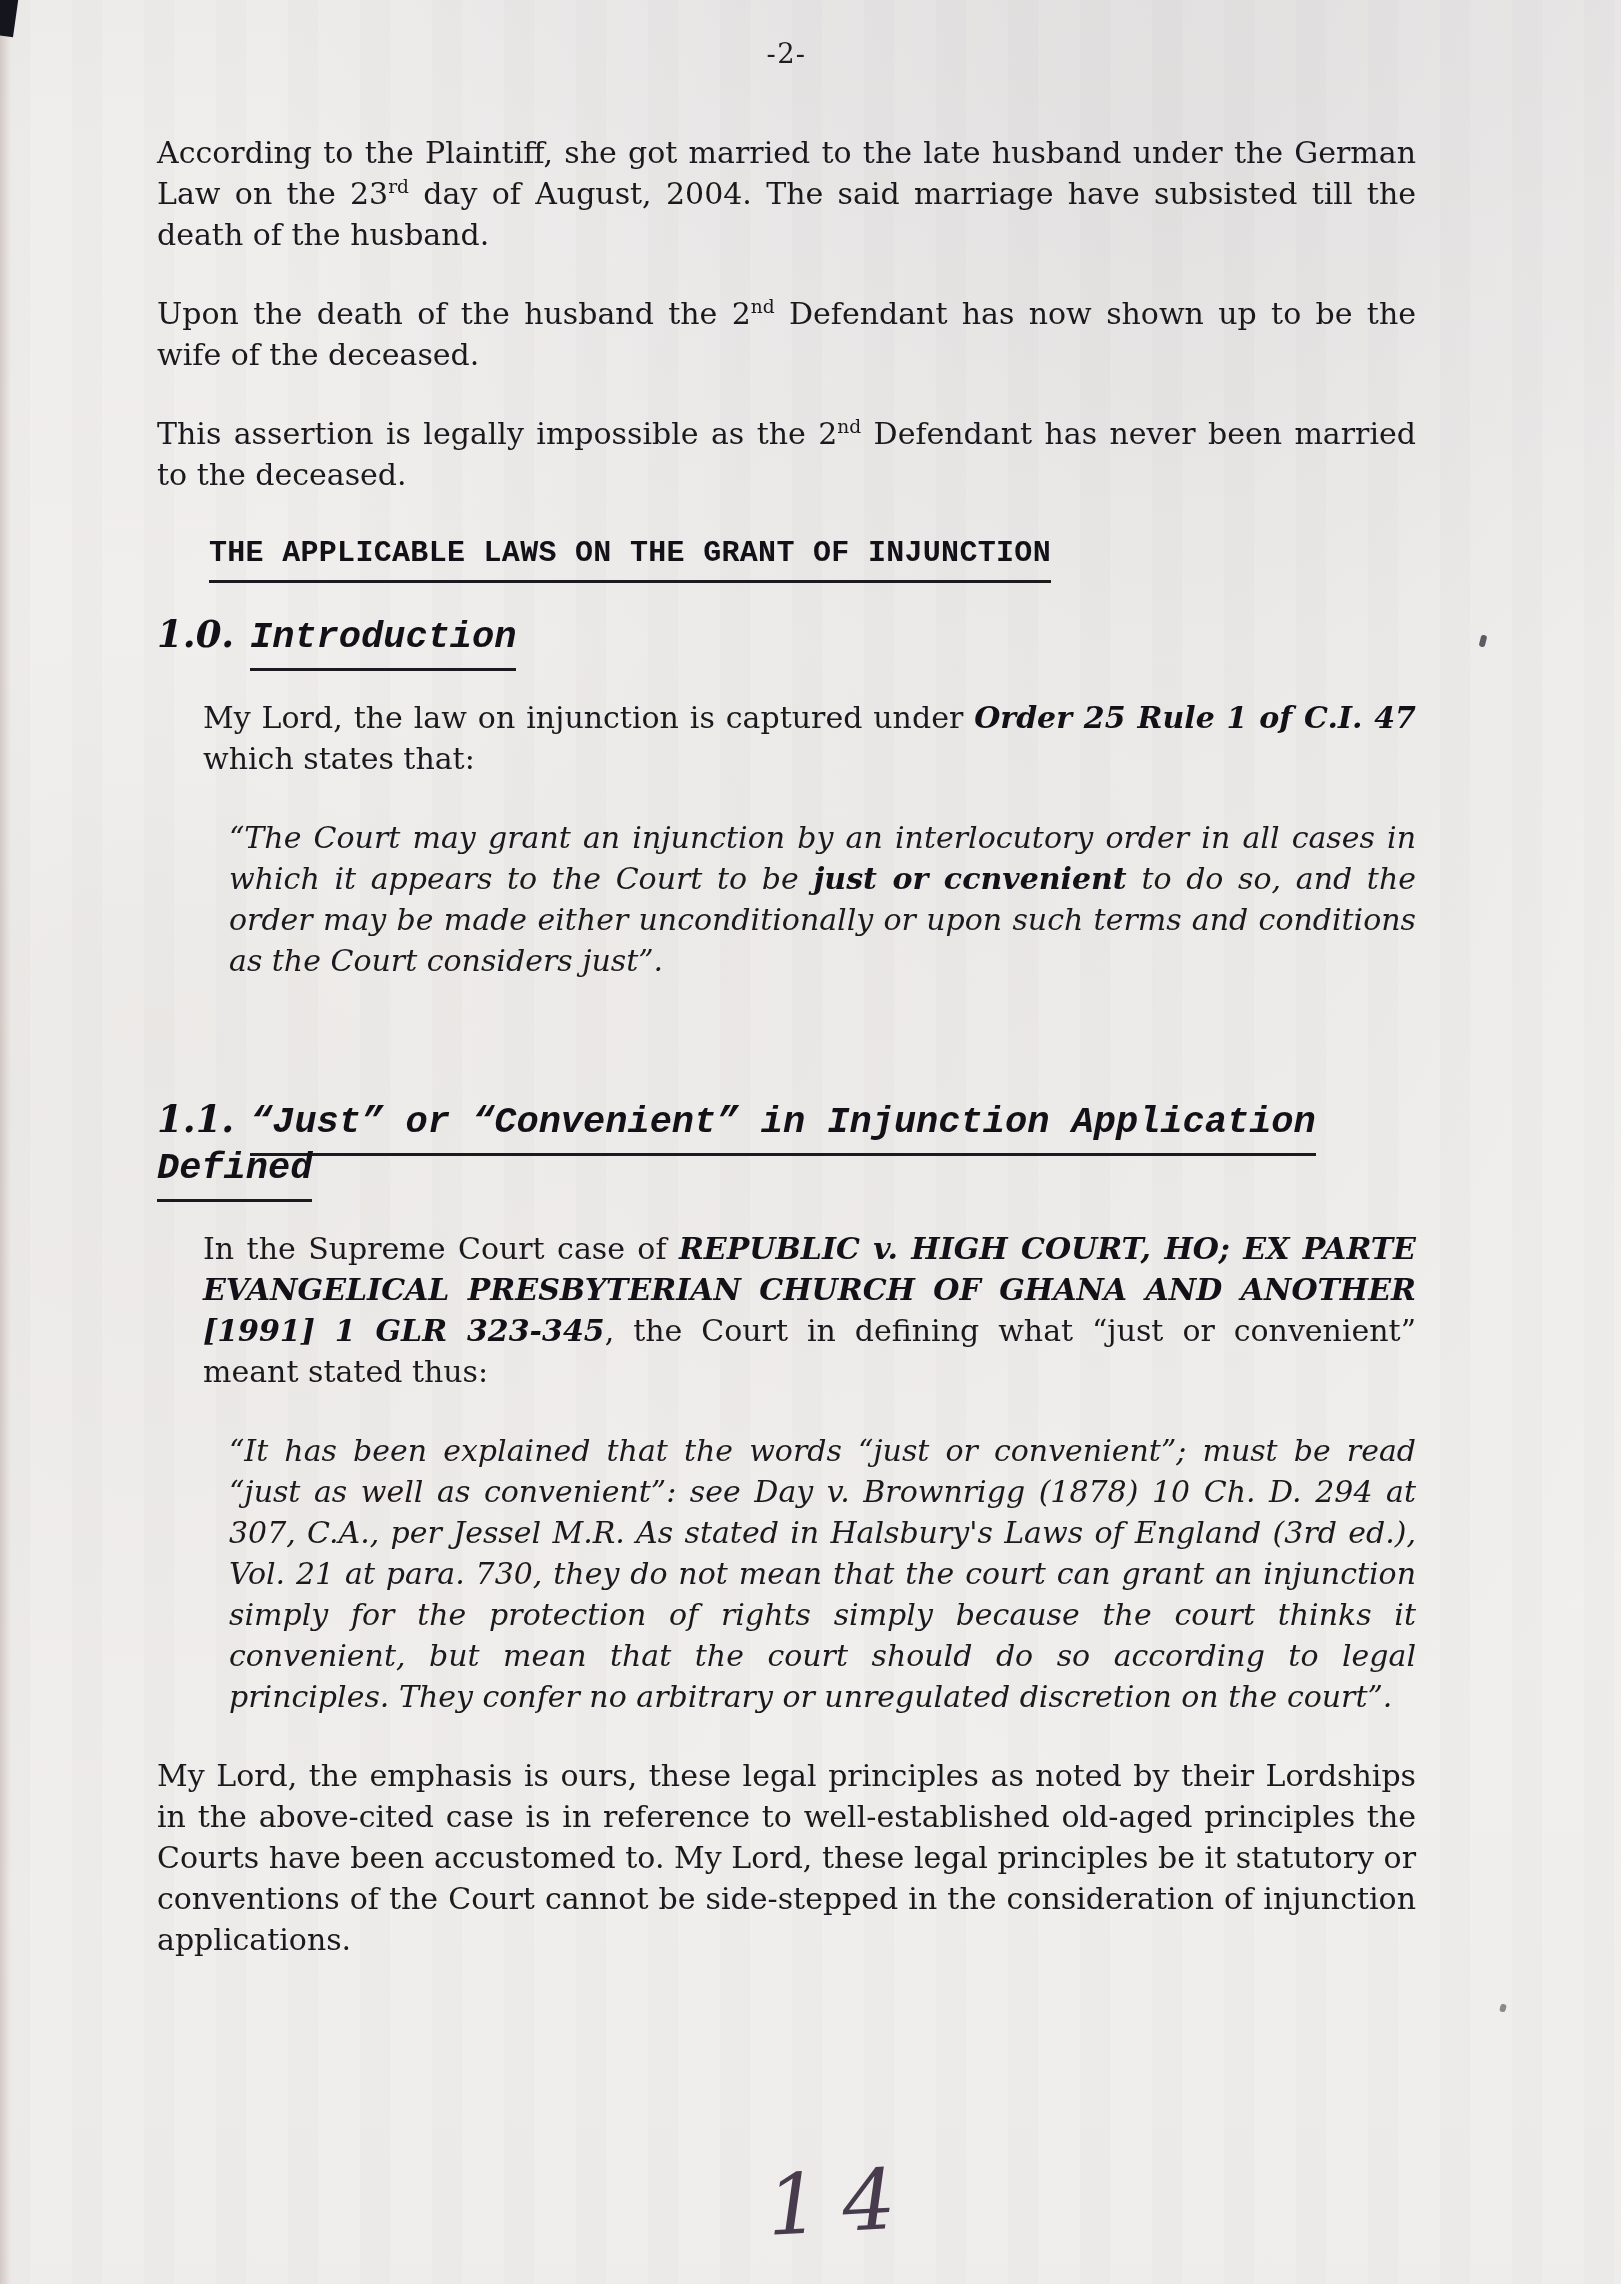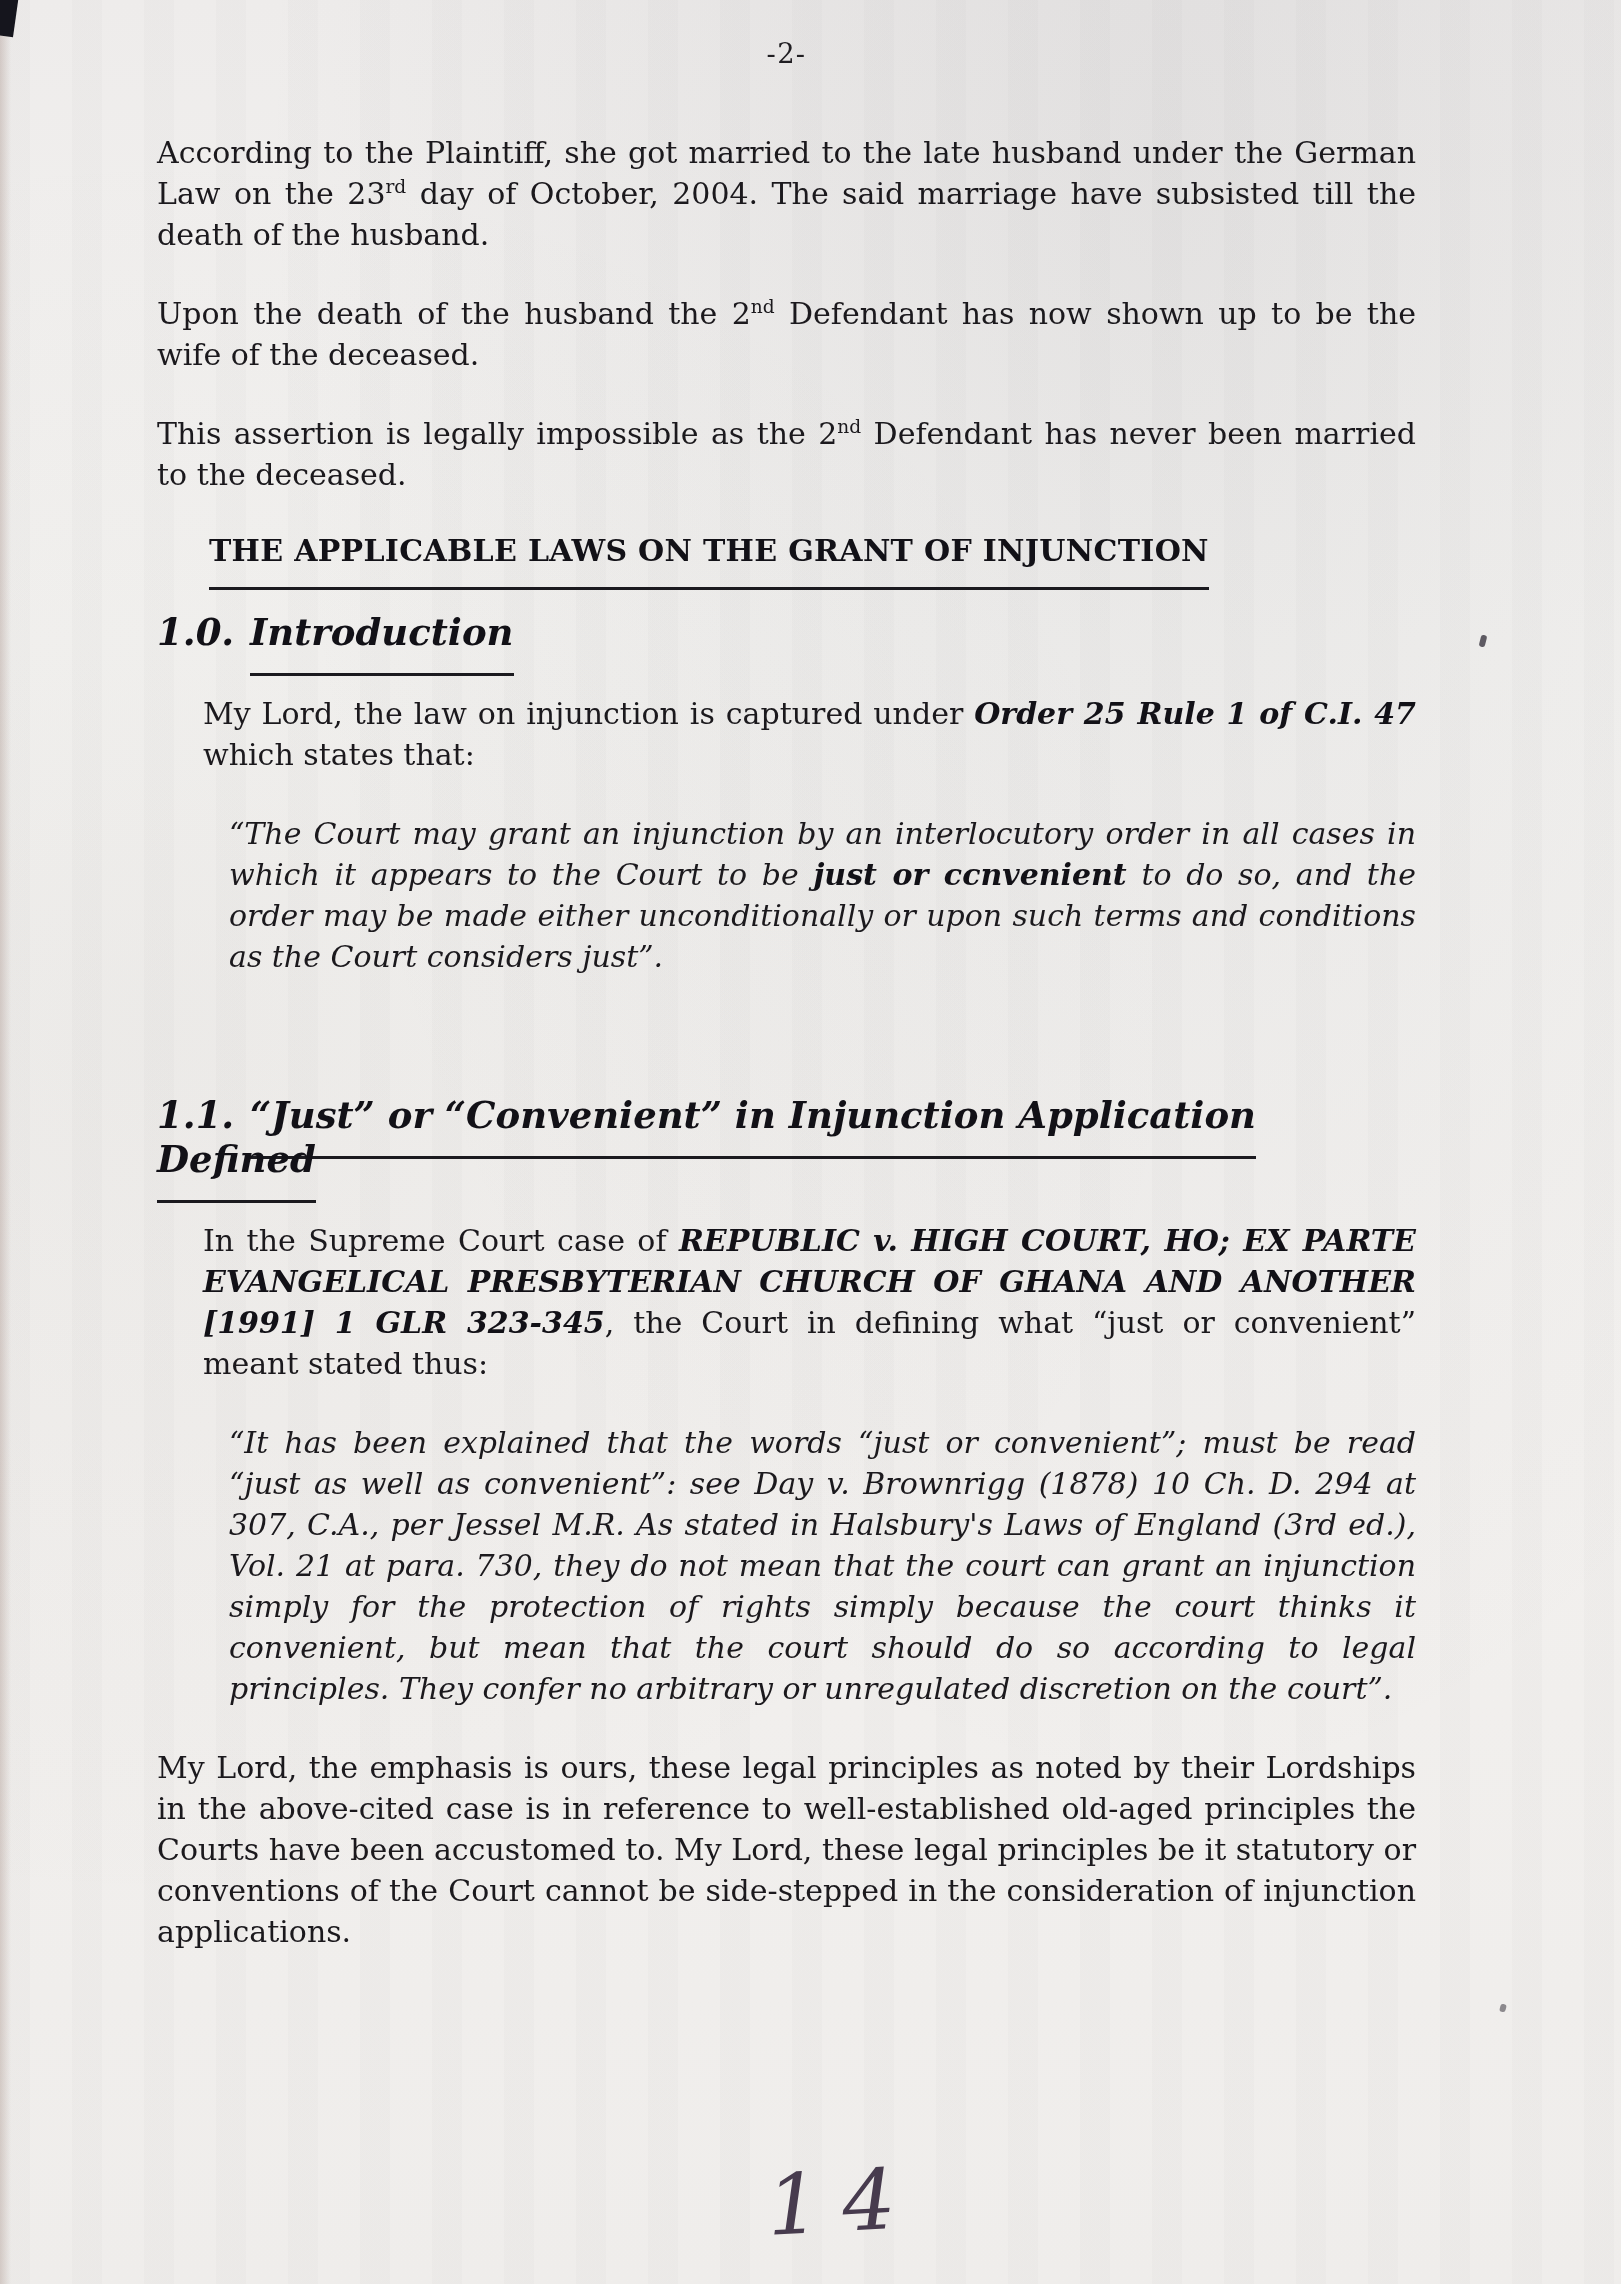--- a/index.html
+++ b/index.html
@@ -48,21 +48,22 @@
   p.quote { margin-left: 72px; font-style: italic; }
   sup.sup { font-size: 0.62em; line-height: 0; vertical-align: super; }
   b { color: #121117; font-style: italic; }
   .main-heading {
     margin: 2.6px 0 42px 52px;
     font-size: 30px; font-weight: bold; letter-spacing: 0.3px;
     color: #121117;
   }
   .u {
     border-bottom: 3.3px solid #1b1a1f;
-    padding-bottom: 19px;
+    padding-bottom: 10px;
+    font-family: Liberation Mono, monospace;
   }
   .sub-heading {
     font-size: 37px; font-weight: bold; font-style: italic;
     margin: 0 0 39px 0; color: #121117;
   }
   .sub-heading .num { display: inline-block; min-width: 93px; }
   .gap-before-11 { margin-top: 116px; }
   .final-para { margin-top: 116px; }
   .quote-tight { margin-bottom: 0; }
   .hw {
@@ -81,21 +82,21 @@
 <div class="page">
   <div class="edge-left"></div>
   <div class="corner-mark"></div>
   <div class="speck s1"></div>
   <div class="speck s2"></div>
 
   <div class="content">
 
     <div class="page-number">-2-</div>
 
-    <p class="body"><span>According to the Plaintiff, she got married to the late husband under the German Law on the 23</span><sup class="sup">rd</sup><span> day of October, 2004. The said marriage have subsisted till the death of the husband.</span></p>
+    <p class="body"><span>According to the Plaintiff, she got married to the late husband under the German Law on the 23</span><sup class="sup">rd</sup><span> day of August, 2004. The said marriage have subsisted till the death of the husband.</span></p>
 
     <p class="body"><span>Upon the death of the husband the 2</span><sup class="sup">nd</sup><span> Defendant has now shown up to be the wife of the deceased.</span></p>
 
     <p class="body"><span>This assertion is legally impossible as the 2</span><sup class="sup">nd</sup><span> Defendant has never been married to the deceased.</span></p>
 
 
     <div class="main-heading"><span class="u">THE APPLICABLE LAWS ON THE GRANT OF INJUNCTION</span></div>
 
     <div class="sub-heading"><span class="num">1.0.</span><span class="u">Introduction</span></div>
 

